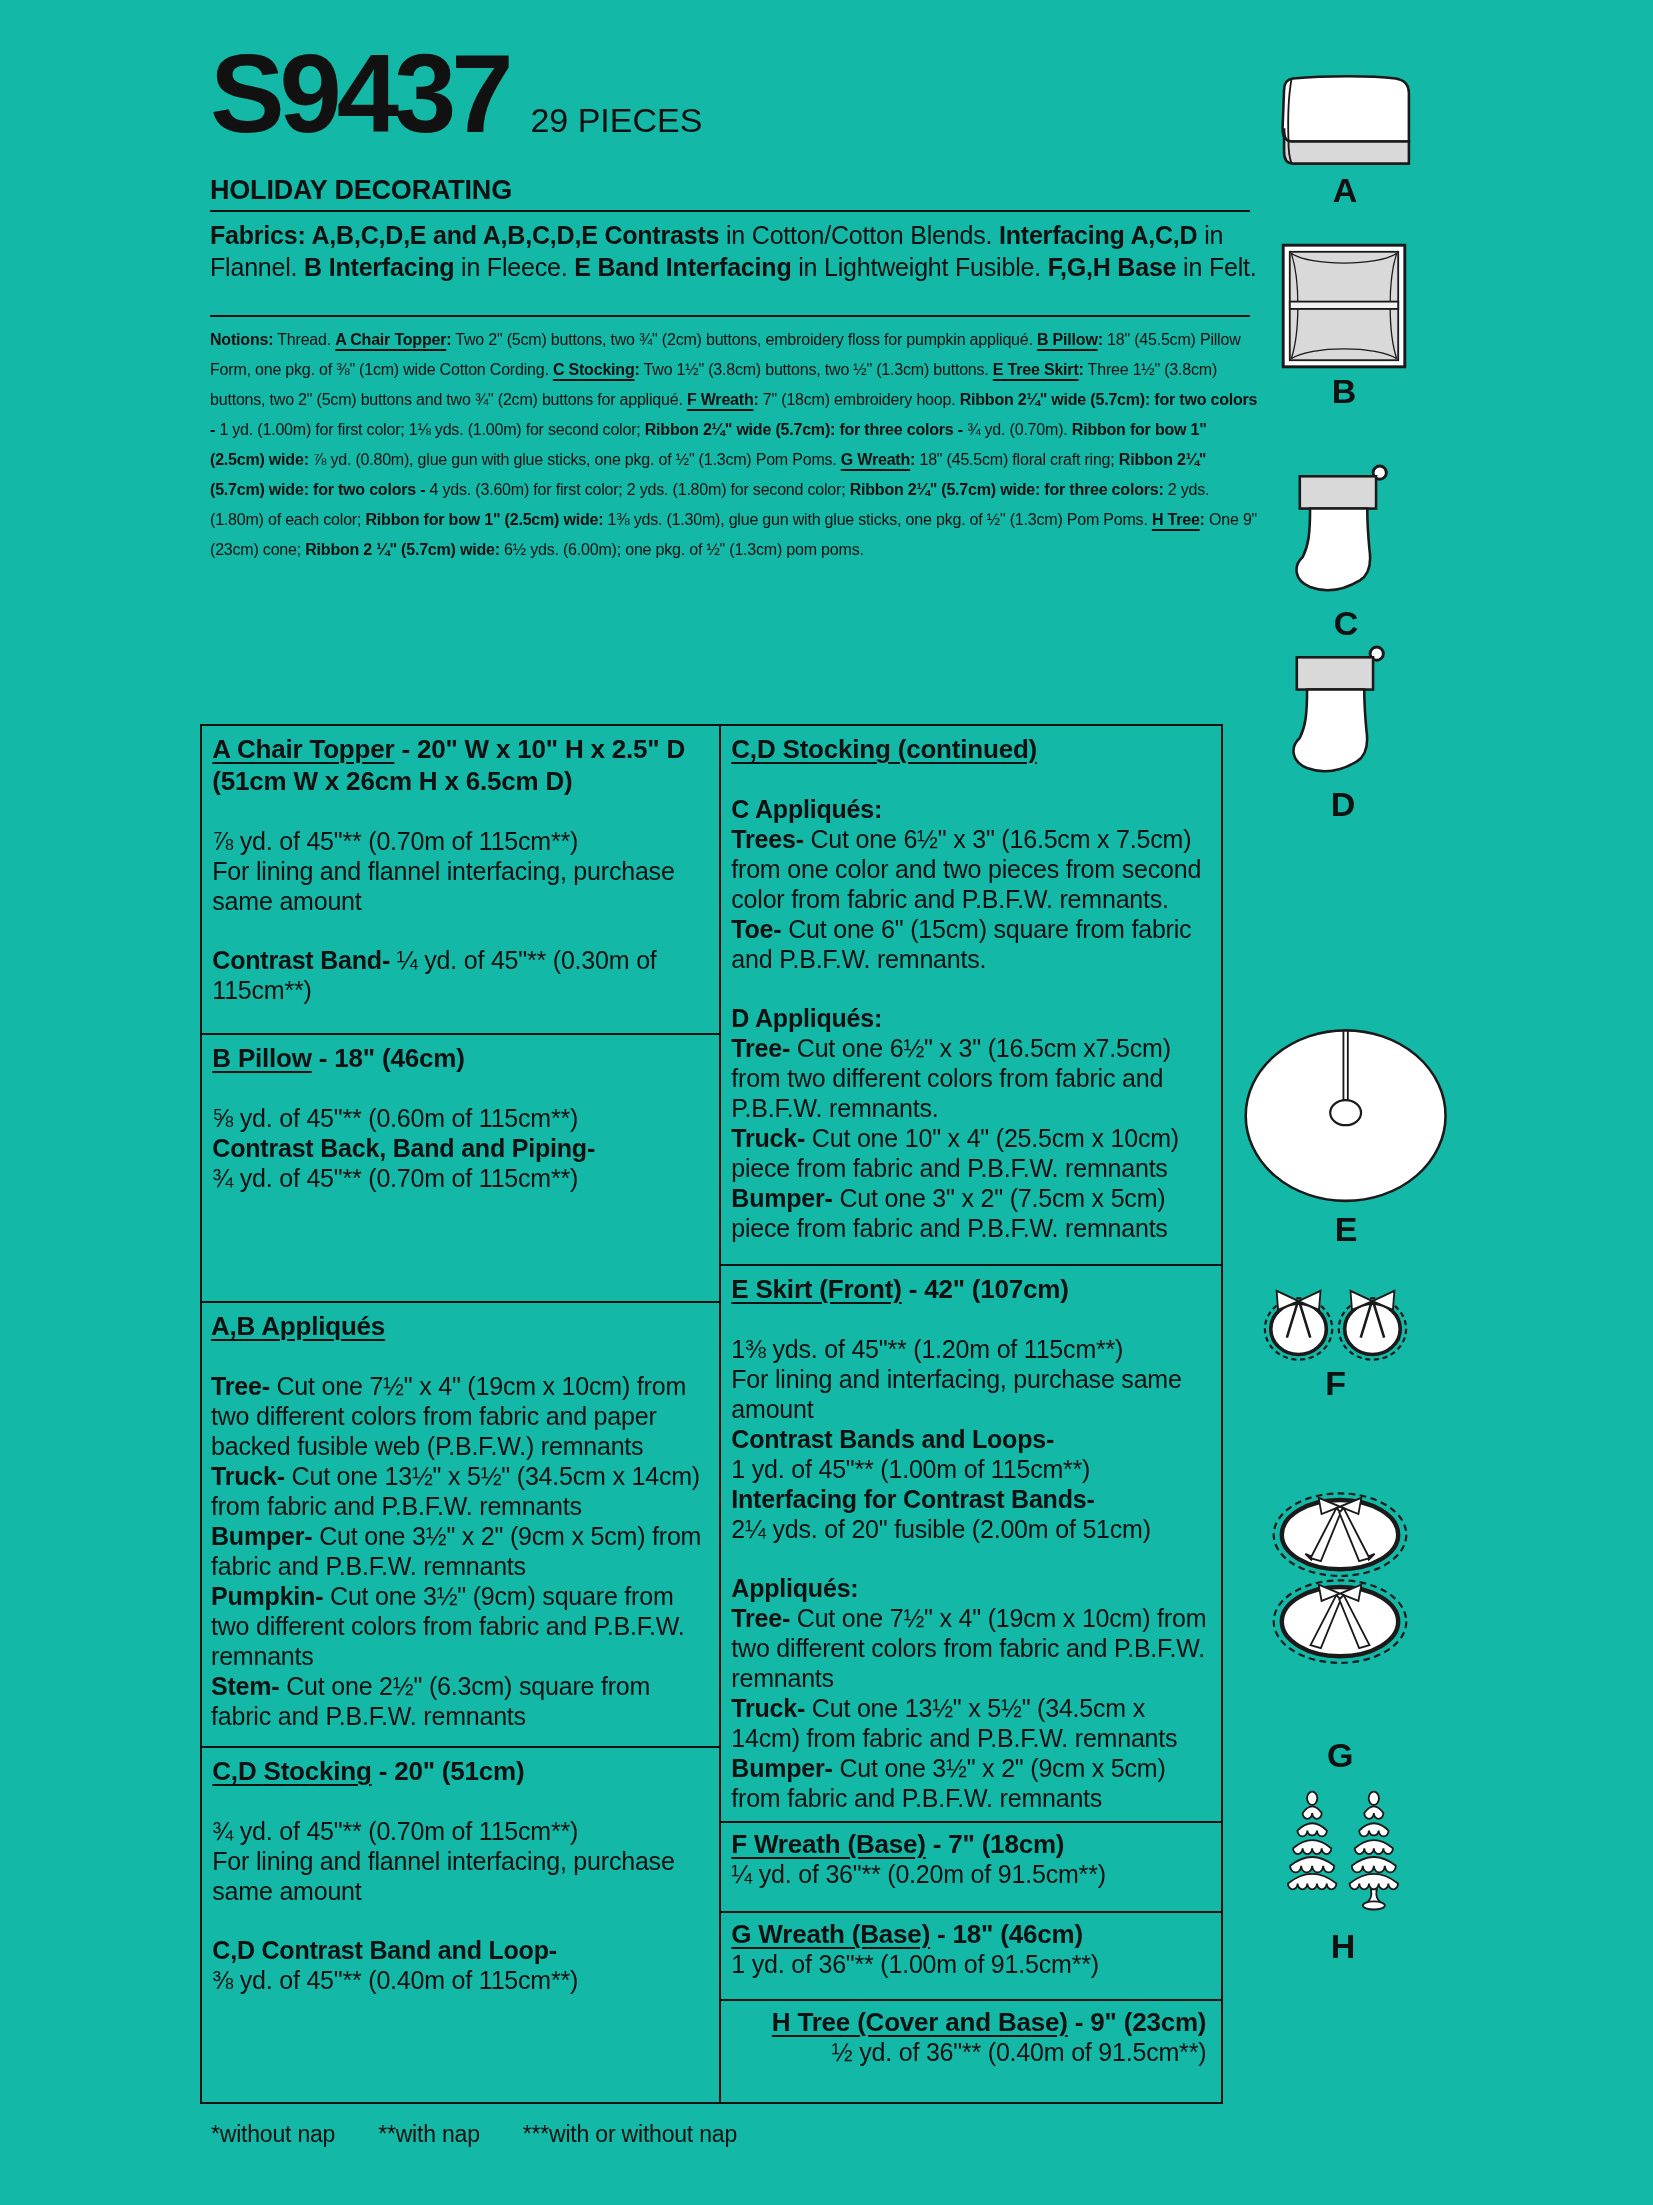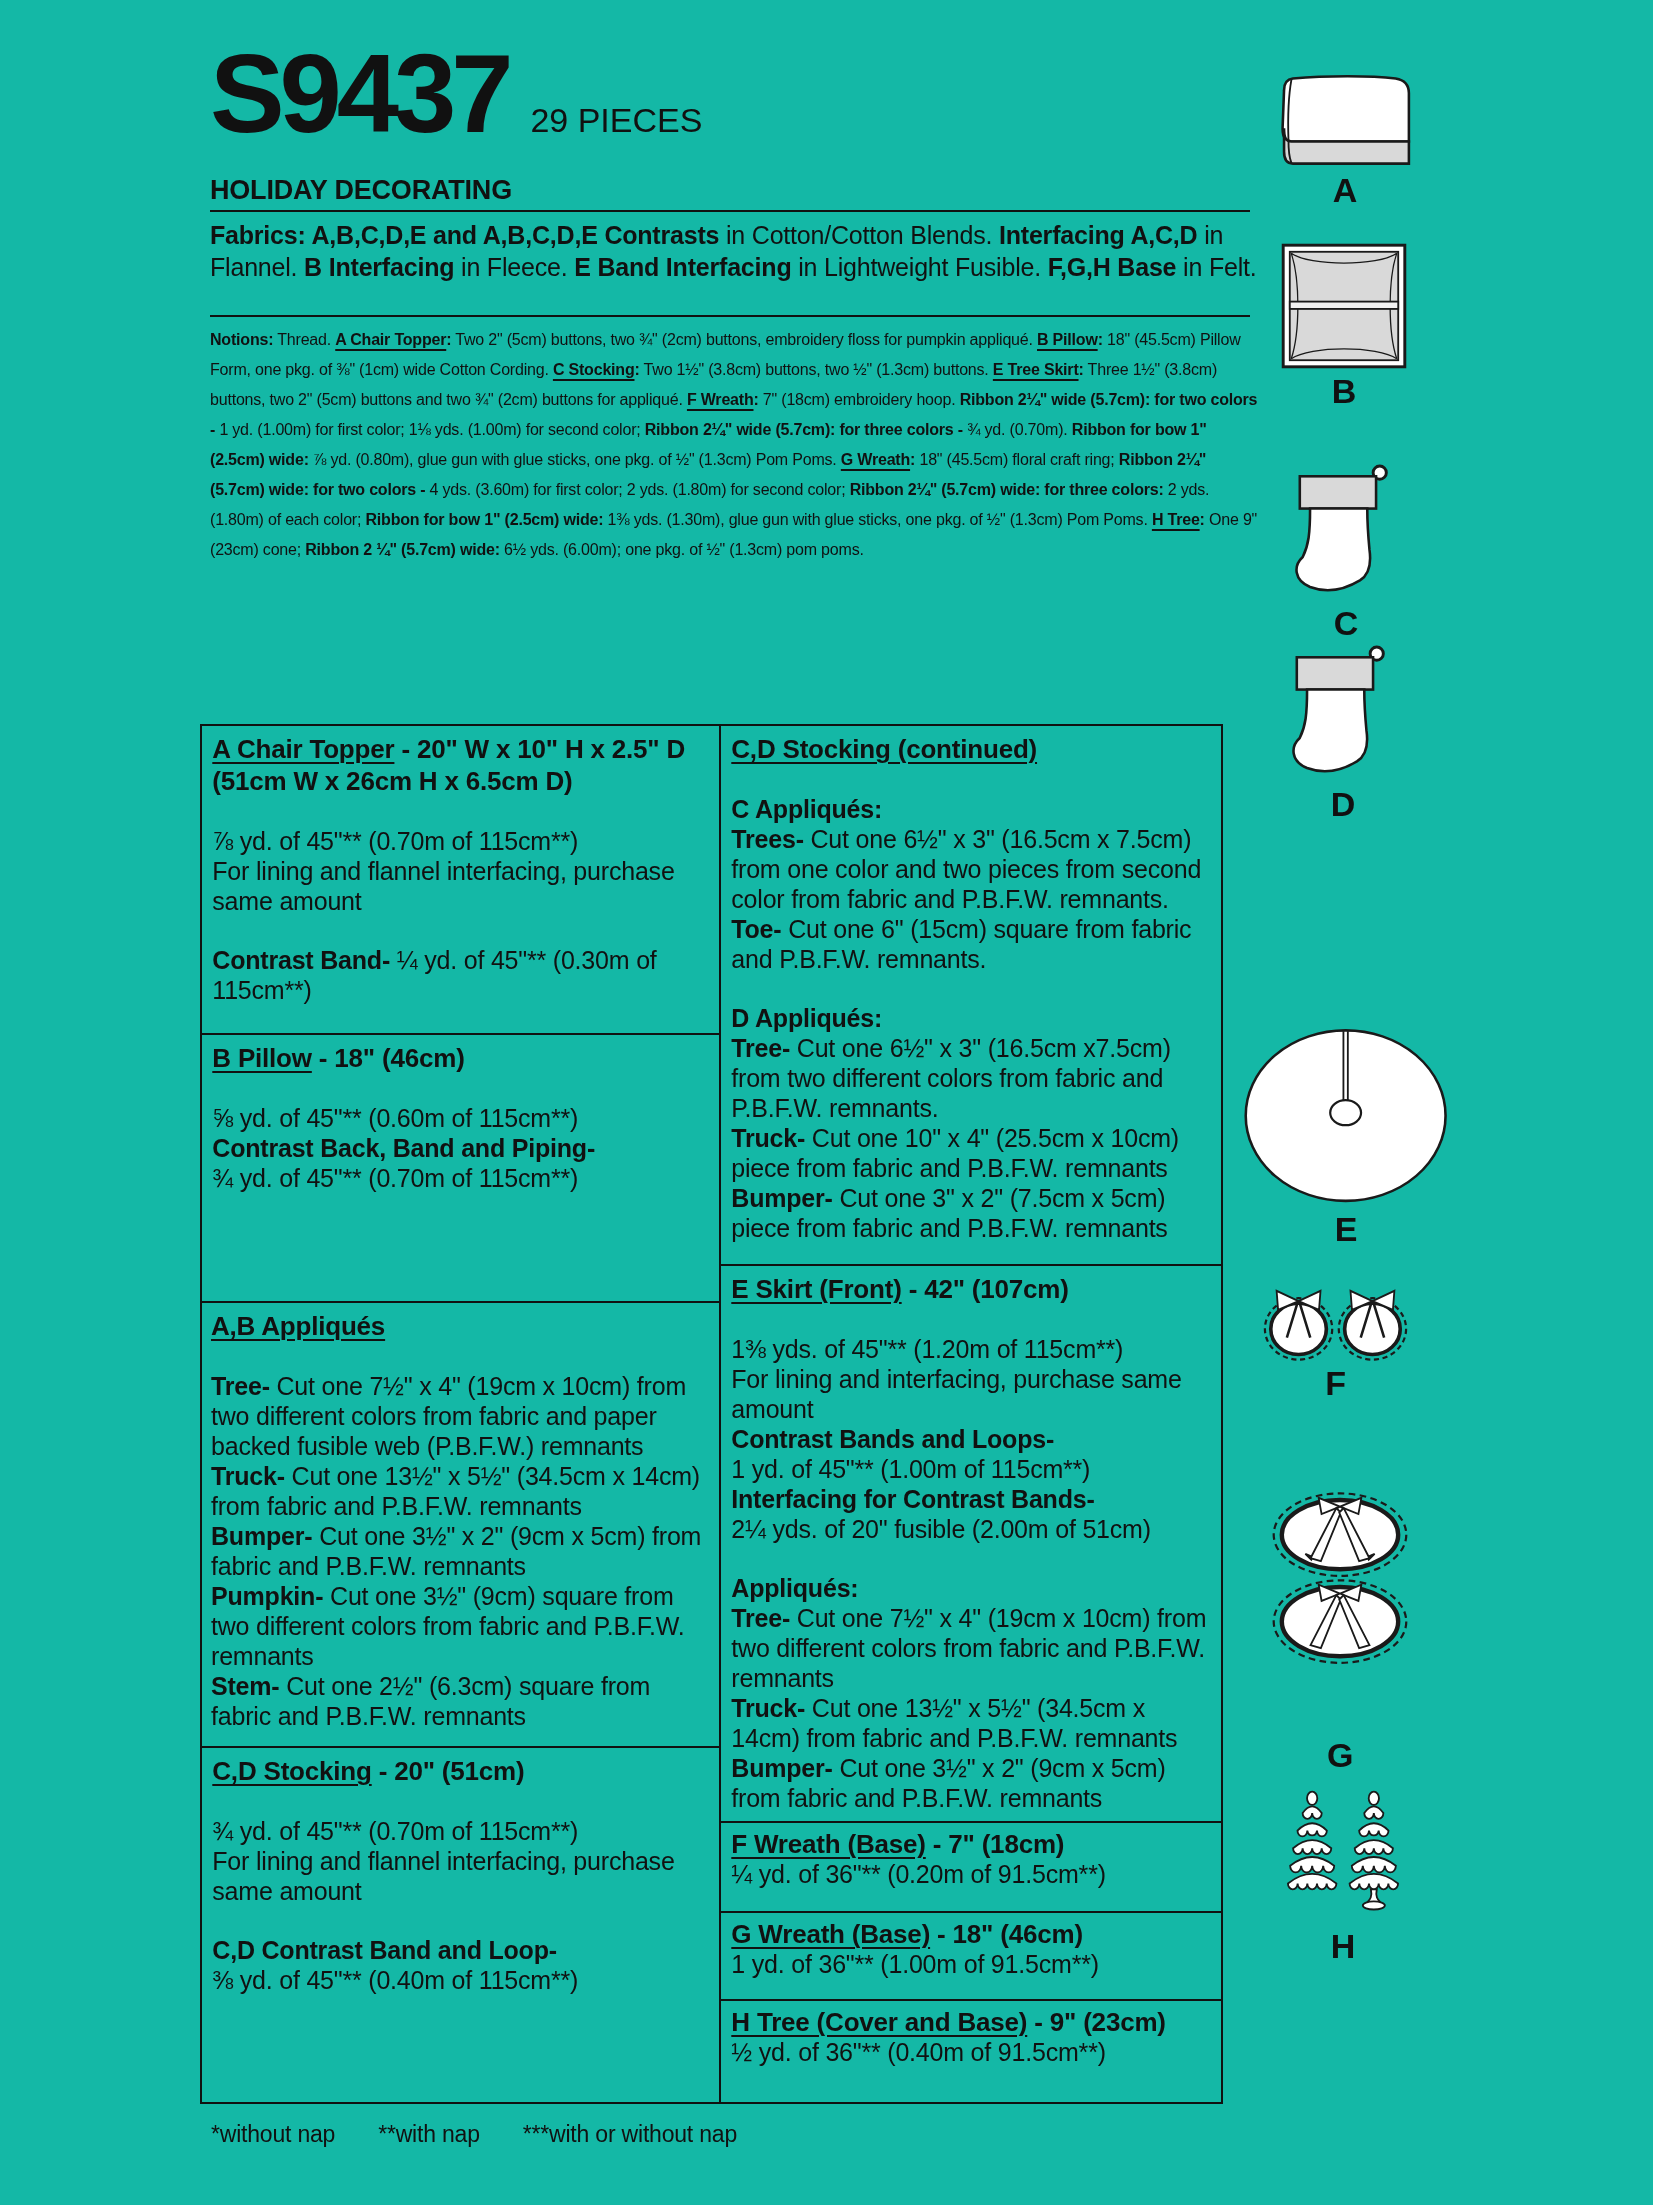--- a/index.html
+++ b/index.html
@@ -33,21 +33,21 @@
   .heading{font-size:26px;font-weight:bold;line-height:32px;}
   .block.gap{margin-top:29px;}
   #sec-a-chair-topper{height:307px;}
   #sec-b-pillow{height:268px;}
   #sec-ab-appliques{height:445px;padding-left:9px;}
   #sec-cd-stocking{height:356px;}
   #sec-cd-stocking-continued{height:538px;}
   #sec-e-skirt{height:557px;}
   #sec-f-wreath{height:90px;}
   #sec-g-wreath{height:88px;}
-  #sec-h-tree{height:101px;}
+  #sec-h-tree{height:101px;text-align:right;}
   #sec-f-wreath .heading,#sec-g-wreath .heading,#sec-h-tree .heading{line-height:29px;}
 
   
   .legend{position:absolute;left:211px;top:2121px;font-size:23px;display:flex;gap:43px;}
 
   
   .illo{position:absolute;}
   .illo svg{display:block;}
   .illo-label{position:absolute;font-size:34px;font-weight:bold;text-align:center;}
   .lw{stroke:#1a1a1a;fill:#fff;}

